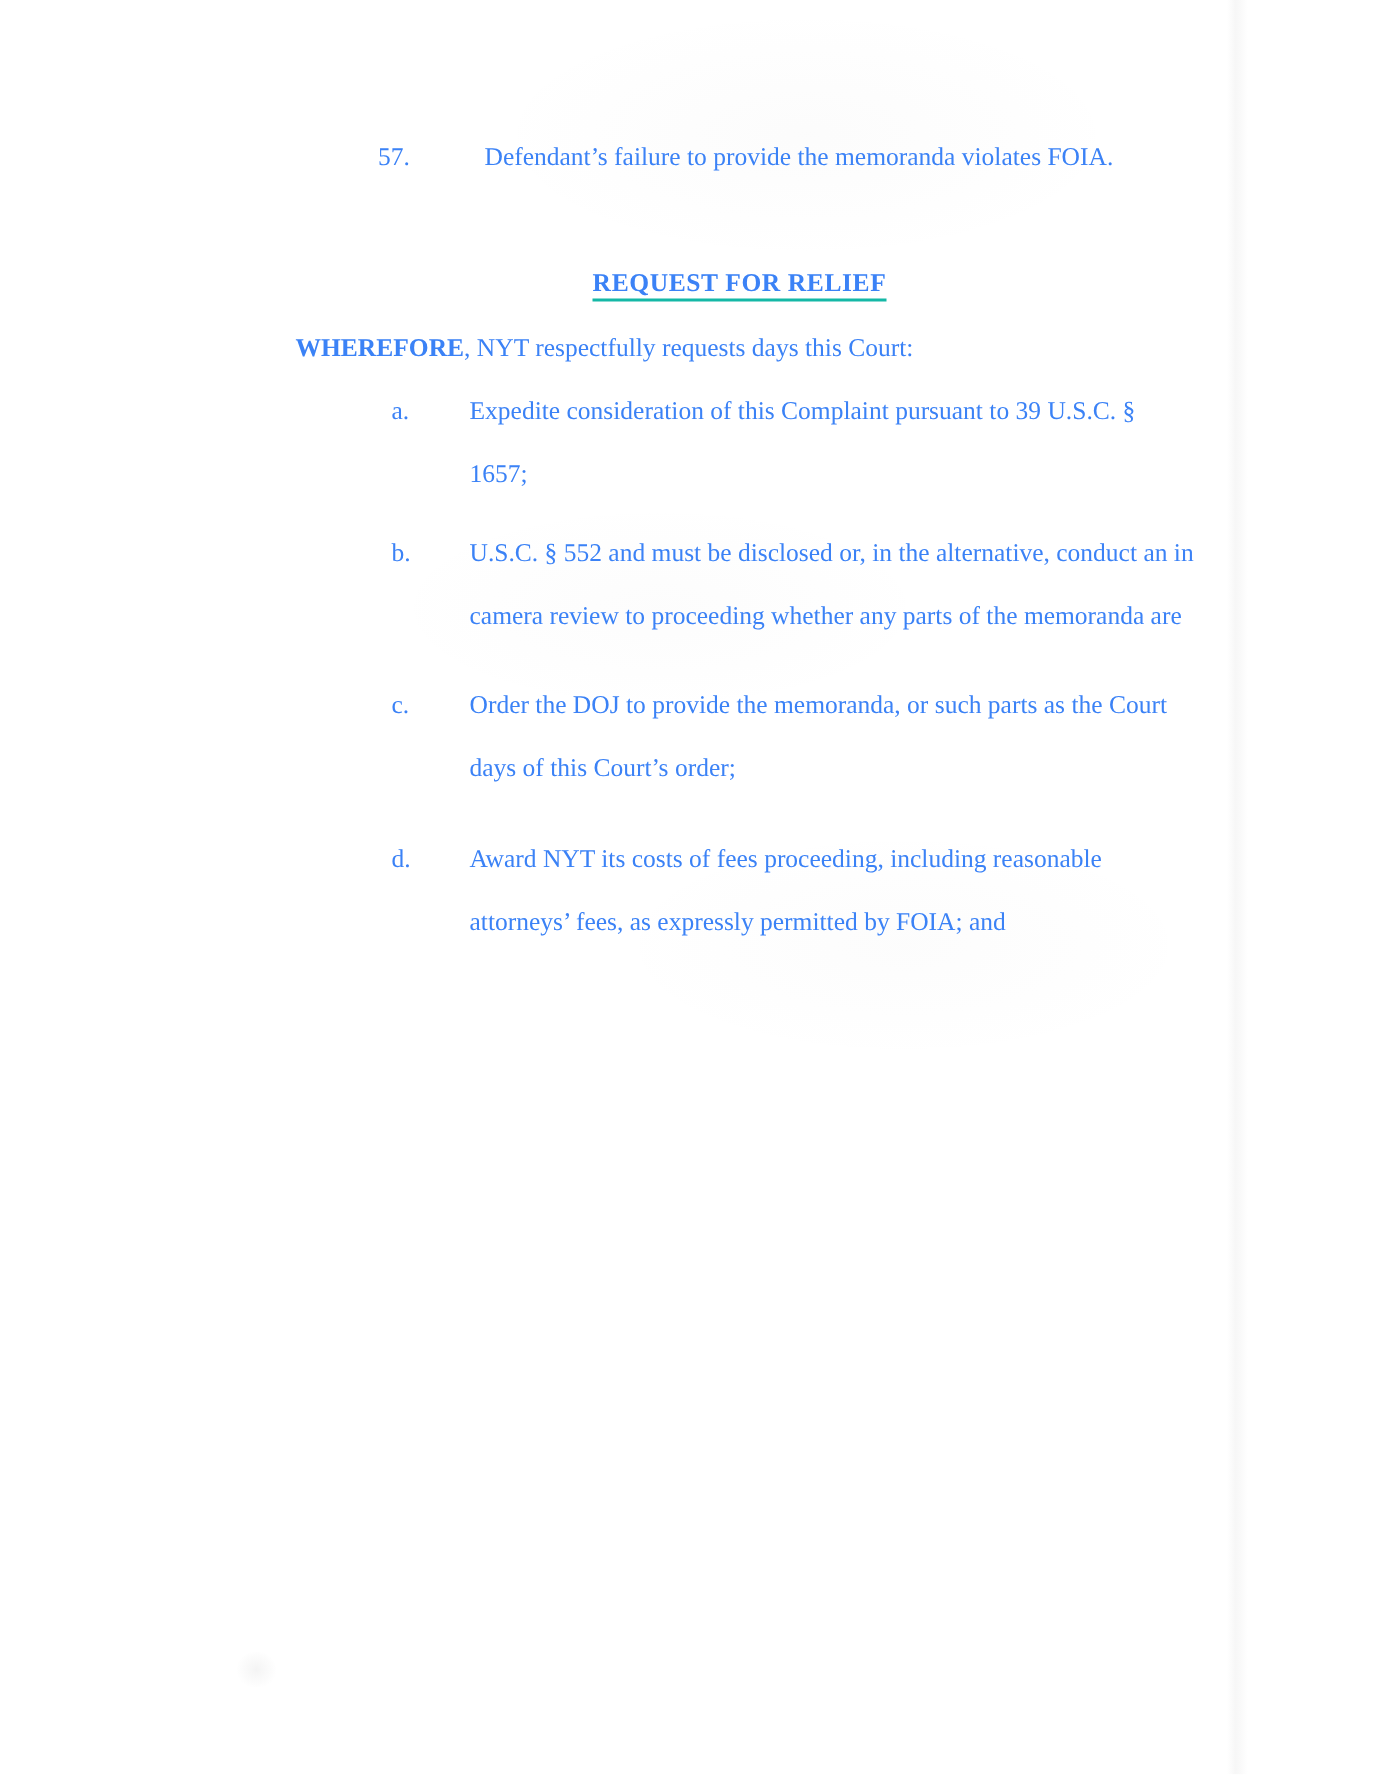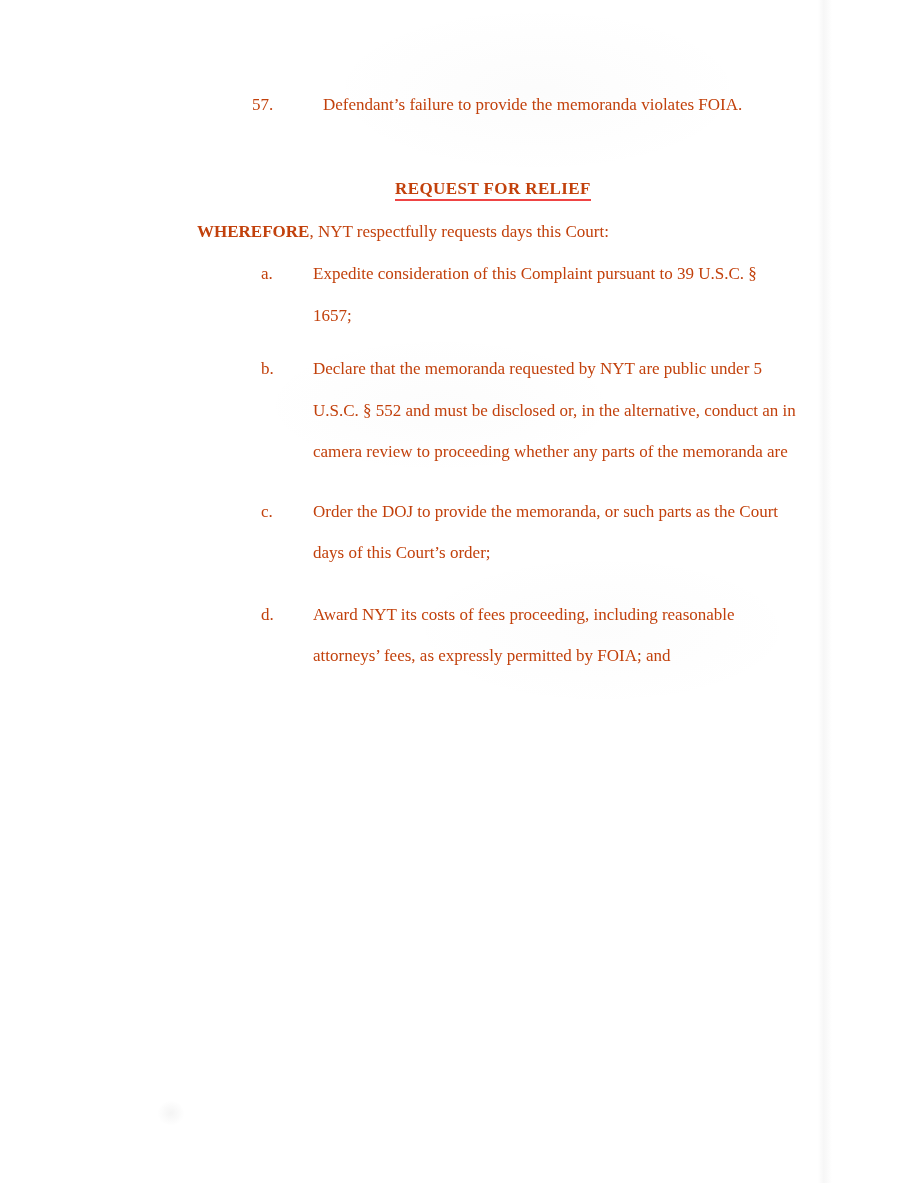--- a/index.html
+++ b/index.html
@@ -7,21 +7,21 @@
     padding: 0;
     background: #ffffff;
   }
   .page {
     position: relative;
     width: 917px;
     height: 1183px;
     background: #ffffff;
     overflow: hidden;
     font-family: "Liberation Serif", "DejaVu Serif", serif;
-    color: #c2410c;
+    color: #3b82f6;
   }
   
   .scan-band-right {
     position: absolute;
     left: 818px;
     top: 0;
     width: 14px;
     height: 100%;
     background: linear-gradient(to right,
       rgba(140,140,140,0.00),
@@ -71,21 +71,21 @@
   }
 
   .heading-wrap {
     margin-top: 63px;
     text-align: center;
     line-height: 22px;
   }
   .heading-text {
     font-weight: bold;
     letter-spacing: 0.4px;
-    border-bottom: 2px solid #ef4444;
+    border-bottom: 2px solid #14b8a6;
     padding-bottom: 1px;
   }
 
   .wherefore {
     margin-top: 21px;
     line-height: 21px;
     white-space: nowrap;
   }
   .wherefore .lead {
     font-weight: bold;
@@ -141,21 +141,20 @@
       <span class="label">a.</span>
       <div class="lines">
         <div class="line">Expedite consideration of this Complaint pursuant to 39 U.S.C. §</div>
         <div class="line">1657;</div>
       </div>
     </div>
 
     <div class="relief-item item-b">
       <span class="label">b.</span>
       <div class="lines">
-        <div class="line">Declare that the memoranda requested by NYT are public under 5</div>
         <div class="line">U.S.C. § 552 and must be disclosed or, in the alternative, conduct an in</div>
         <div class="line">camera review to proceeding whether any parts of the memoranda are</div>
       </div>
     </div>
 
     <div class="relief-item item-c">
       <span class="label">c.</span>
       <div class="lines">
         <div class="line">Order the DOJ to provide the memoranda, or such parts as the Court</div>
         <div class="line">days of this Court’s order;</div>

